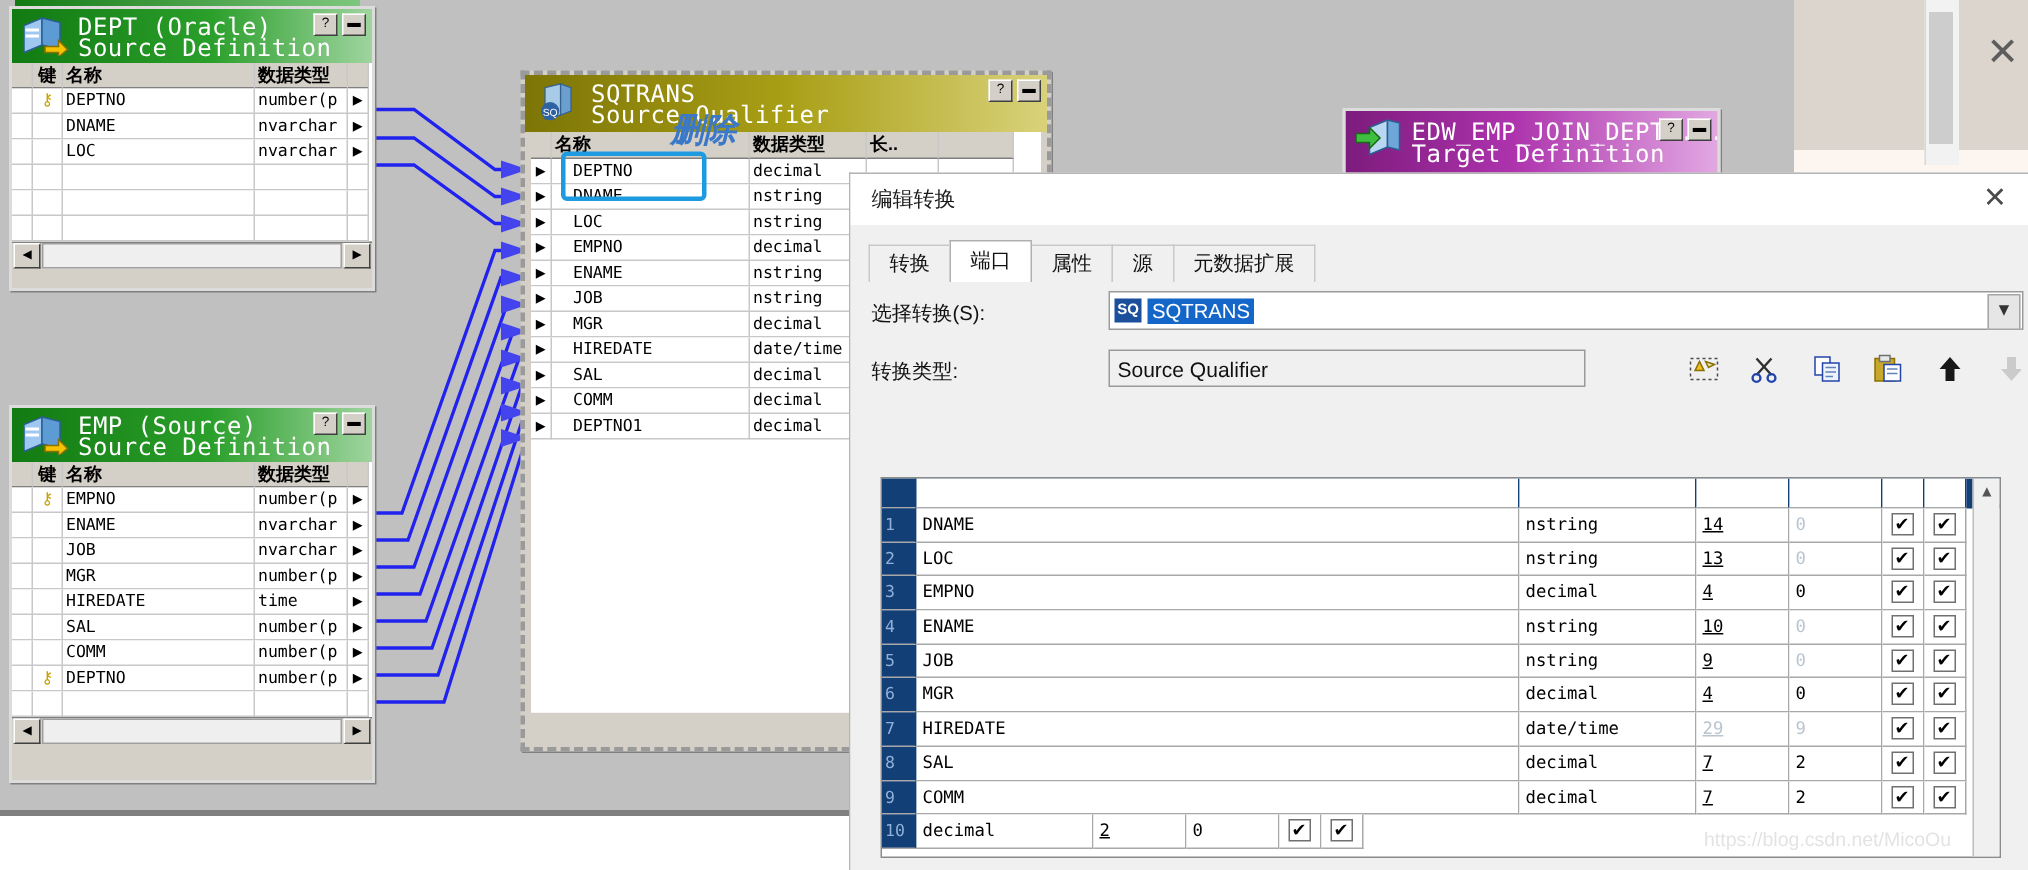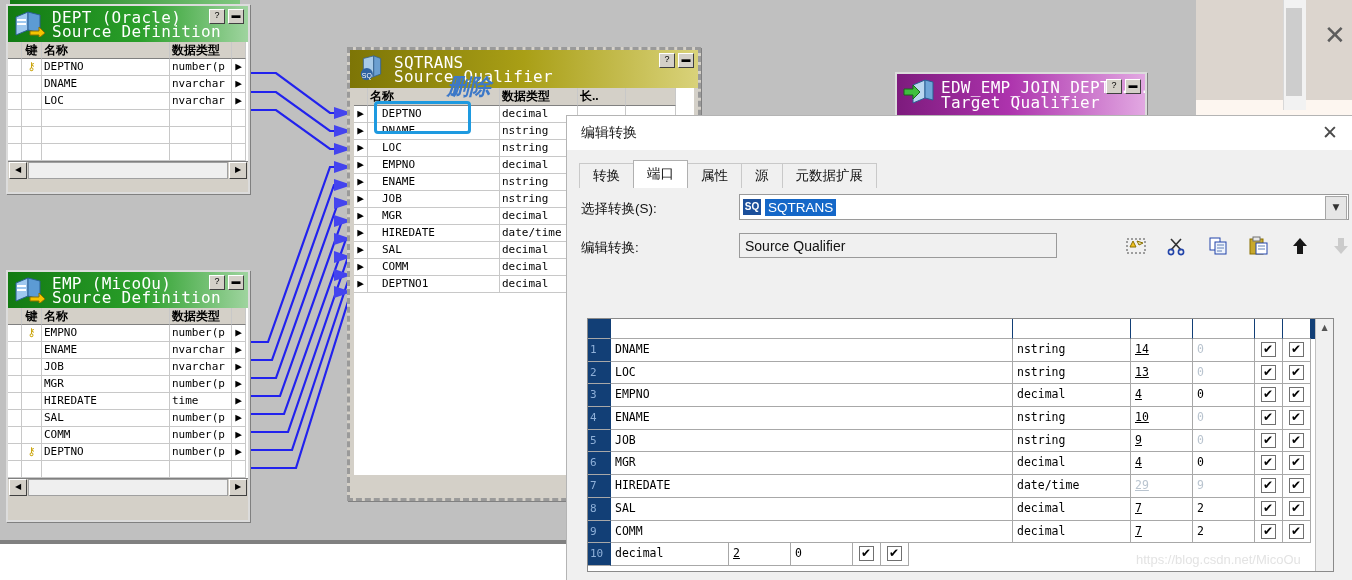--- a/index.html
+++ b/index.html
@@ -357,21 +357,21 @@
 
   <div class="abs win" id="win-emp" style="left:6px;top:270px;width:240px;height:248px;">
     <div class="win-title hdr-green">
       <svg class="win-icon" viewBox="0 0 32 26">
         <polygon points="2,6 14,1 14,19 2,24" fill="#9ec8ef" stroke="#2b5f94"></polygon>
         <polygon points="14,1 26,4 26,22 14,19" fill="#5c9bd4" stroke="#2b5f94"></polygon>
         <rect x="3" y="8" width="9" height="2" fill="#fff"></rect>
         <rect x="3" y="12" width="9" height="2" fill="#fff"></rect>
         <polygon points="16,20 25,20 25,16 31,22 25,27 25,24 16,24" fill="#f5c400" stroke="#8a7000"></polygon>
       </svg>
-      <div class="t1">EMP (MicoOu)</div>
+      <div class="t1">EMP (Source)</div>
       <div class="t2">Source Definition</div>
       <div class="win-btns">
         <div class="win-btn">?</div>
         <div class="win-btn">▬</div>
       </div>
     </div>
     <div class="grid">
       <div class="grid-row grid-head">
         <div class="c col-gut"></div>
         <div class="c col-key">键</div>
@@ -561,21 +561,21 @@
 
 
   <div class="abs win" id="win-target" style="left:895px;top:72px;width:248px;height:46px;overflow:hidden;">
     <div class="win-title hdr-purple" style="height:42px;">
       <svg class="win-icon" viewBox="0 0 32 26">
         <polygon points="10,6 22,1 22,19 10,24" fill="#b9d7f0" stroke="#2b5f94"></polygon>
         <polygon points="22,1 30,3 30,21 22,19" fill="#6fa6d8" stroke="#2b5f94"></polygon>
         <polygon points="1,10 10,10 10,6 17,13 10,20 10,16 1,16" fill="#3fbf3f" stroke="#186618"></polygon>
       </svg>
       <div class="t1" style="top:4px;">EDW_EMP_JOIN_DEPT ...</div>
-      <div class="t2" style="top:19px;">Target Qualifier</div>
+      <div class="t2" style="top:19px;">Target Definition</div>
       <div class="win-btns" style="top:5px;">
         <div class="win-btn">?</div>
         <div class="win-btn">▬</div>
       </div>
     </div>
   </div>
 
   <div class="abs" id="canvas-inner-edge"></div>
   <div class="abs" id="canvas-bottom-strip"></div>
 </div>
@@ -603,21 +603,21 @@
     </div>
 
     <div class="lbl" id="sel-label">选择转换(S):</div>
 
     <div id="sel-combo">
       <div id="sel-icon">SQ</div>
       <div id="sel-value">SQTRANS</div>
       <div id="sel-arrow">▼</div>
     </div>
 
-    <div class="lbl" id="type-label">编辑转换:</div>
+    <div class="lbl" id="type-label">转换类型:</div>
     <div id="type-box">Source Qualifier</div>
 
     <div id="dlg-toolbar">
       <div class="tb-btn">
         <svg width="22" height="20" viewBox="0 0 22 20">
           <rect x="2" y="3" width="18" height="14" fill="none" stroke="#4a4a4a" stroke-dasharray="2,2"></rect>
           <polygon points="5,11 8,5 11,11" fill="#f0c020" stroke="#8a7000"></polygon>
           <path d="M12,5 L14,9 L18,7 Z" fill="#e8e0a0" stroke="#8a7000"></path>
         </svg>
       </div>

